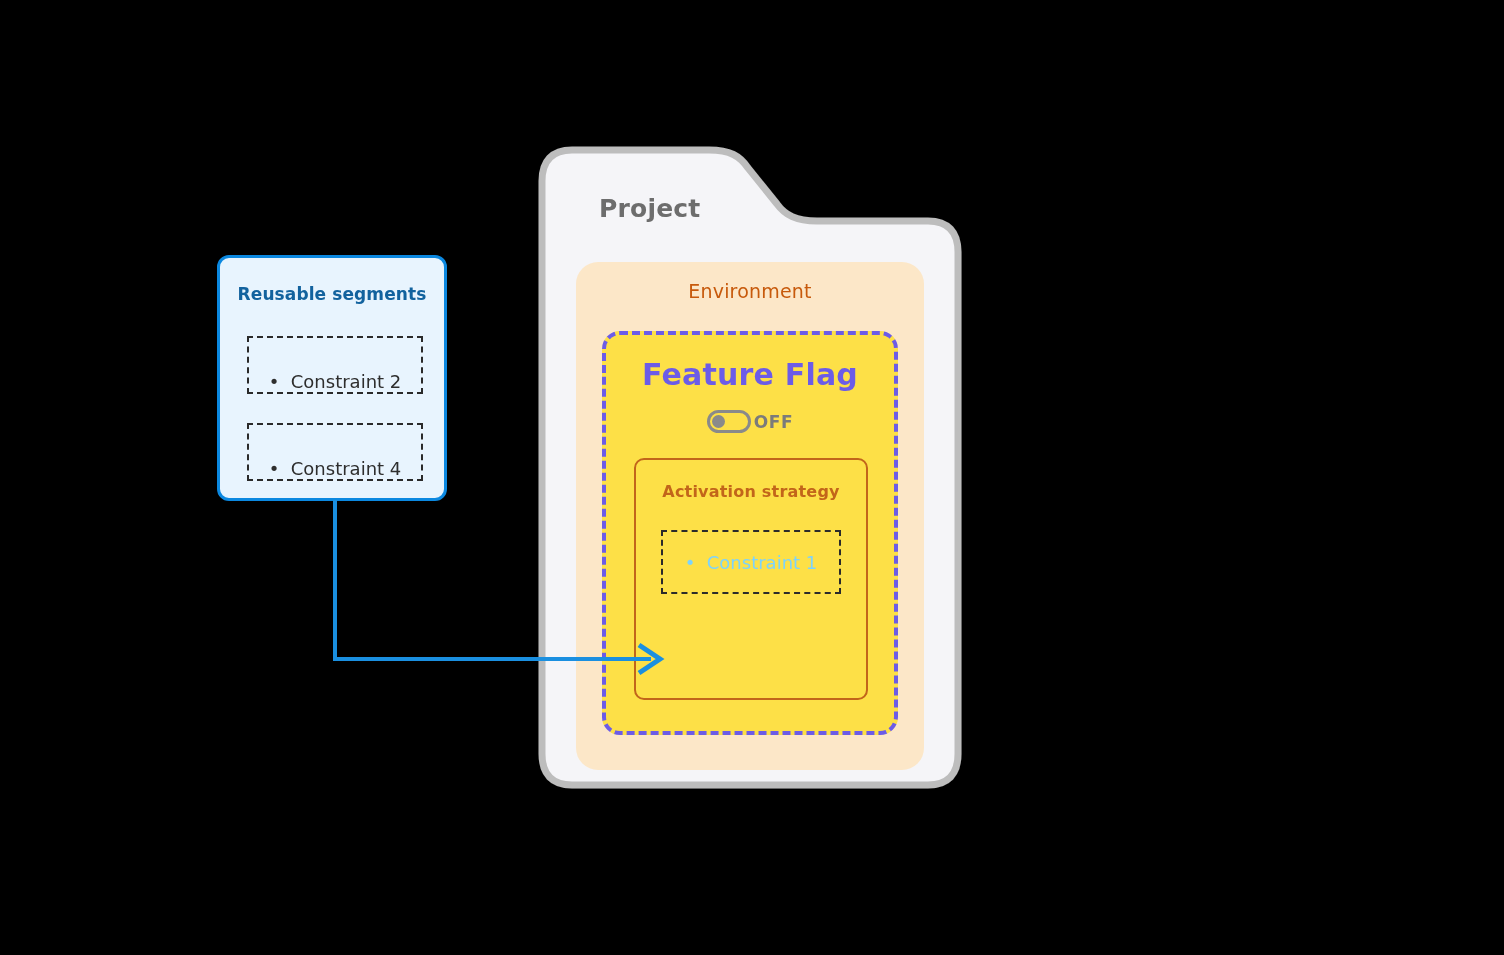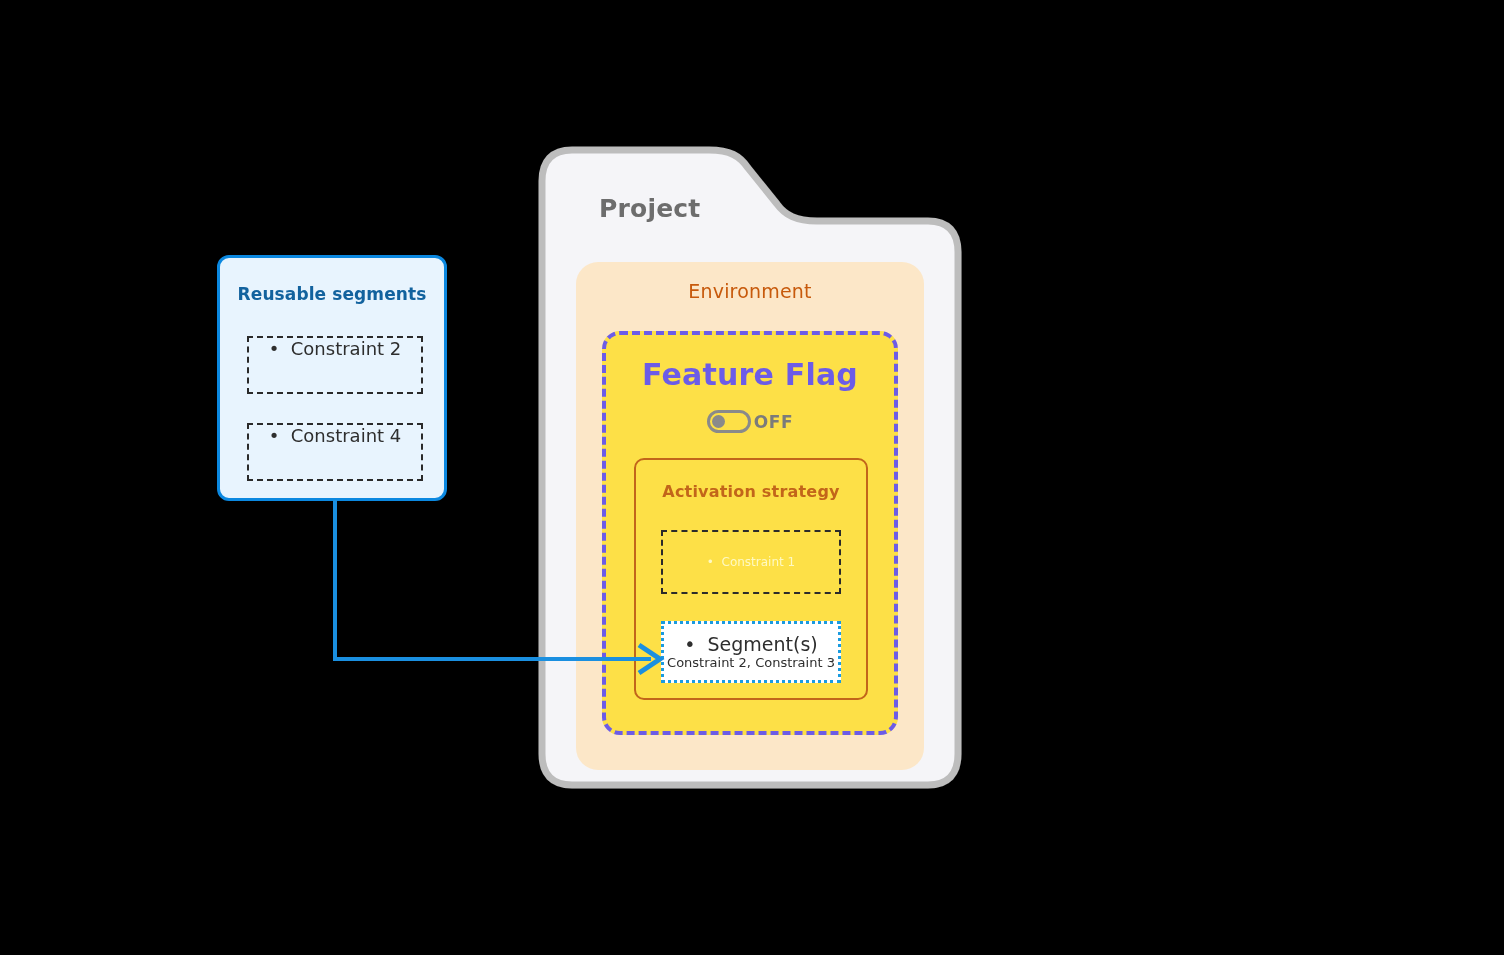--- a/index.html
+++ b/index.html
@@ -62,21 +62,21 @@
     font-size:16px;font-weight:bold;color:#C2651A;letter-spacing:.2px;
   }
 
   
   .constraint1{
     position:absolute;left:661px;top:530px;width:180px;height:64px;
     border:2px dashed #2a2a2a;box-sizing:border-box;
     display:flex;align-items:center;justify-content:center;
     background:transparent;
   }
-  .constraint1 .ctext{font-size:12px;color:#fef9c3;}
+  .constraint1 .ctext{font-size:18px;color:#7dd3fc;}
   .segbox{
     position:absolute;left:661px;top:621px;width:180px;height:62px;
     border:3px dotted #1A9BE0;box-sizing:border-box;background:#ffffff;
     display:flex;flex-direction:column;align-items:center;justify-content:center;
     gap:1px;
   }
   .segbox .ctext{font-size:19px;color:#2e2e2e;line-height:1.1;}
   .segbox .sub{font-size:13px;color:#2e2e2e;line-height:1.1;}
 
   
@@ -85,21 +85,21 @@
     background:#E8F4FE;border:3px solid #0B88E0;border-radius:12px;
     box-sizing:border-box;
   }
   .reusable-title{
     position:absolute;left:0;right:0;top:26px;text-align:center;
     font-size:17px;font-weight:bold;color:#12629E;letter-spacing:.1px;
   }
   .rs-item{
     position:absolute;left:27px;width:176px;height:58px;
     border:2px dashed #2a2a2a;box-sizing:border-box;
-    display:flex;align-items:flex-start;justify-content:center;
+    display:flex;align-items:flex-end;justify-content:center;
   }
   .rs-item .ctext{font-size:18px;color:#2e2e2e;}
   .rs-item-0{top:78px;}
   .rs-item-1{top:165px;}
 
   
   .connector{position:absolute;left:0;top:0;width:1504px;height:955px;pointer-events:none;}
 </style>
 </head>
 <body>
@@ -145,24 +145,20 @@
   </div>
 
   <div class="activation">
     <div class="act-title">Activation strategy</div>
   </div>
 
   <div class="constraint1">
     <span class="ctext"><span>•</span>&nbsp;&nbsp;<span>Constraint 1</span></span>
   </div>
 
-  <div class="segbox">
-    <span class="ctext"><span>•</span>&nbsp;&nbsp;<span>Segment(s)</span></span>
-    <span class="sub">Constraint 2, Constraint 3</span>
-  </div>
 
   <div class="reusable">
     <div class="reusable-title">Reusable segments</div>
     <div class="rs-item rs-item-0">
       <span class="ctext"><span>•</span>&nbsp;&nbsp;<span>Constraint 2</span></span>
     </div>
     <div class="rs-item rs-item-1">
       <span class="ctext"><span>•</span>&nbsp;&nbsp;<span>Constraint 4</span></span>
     </div>
   </div>

